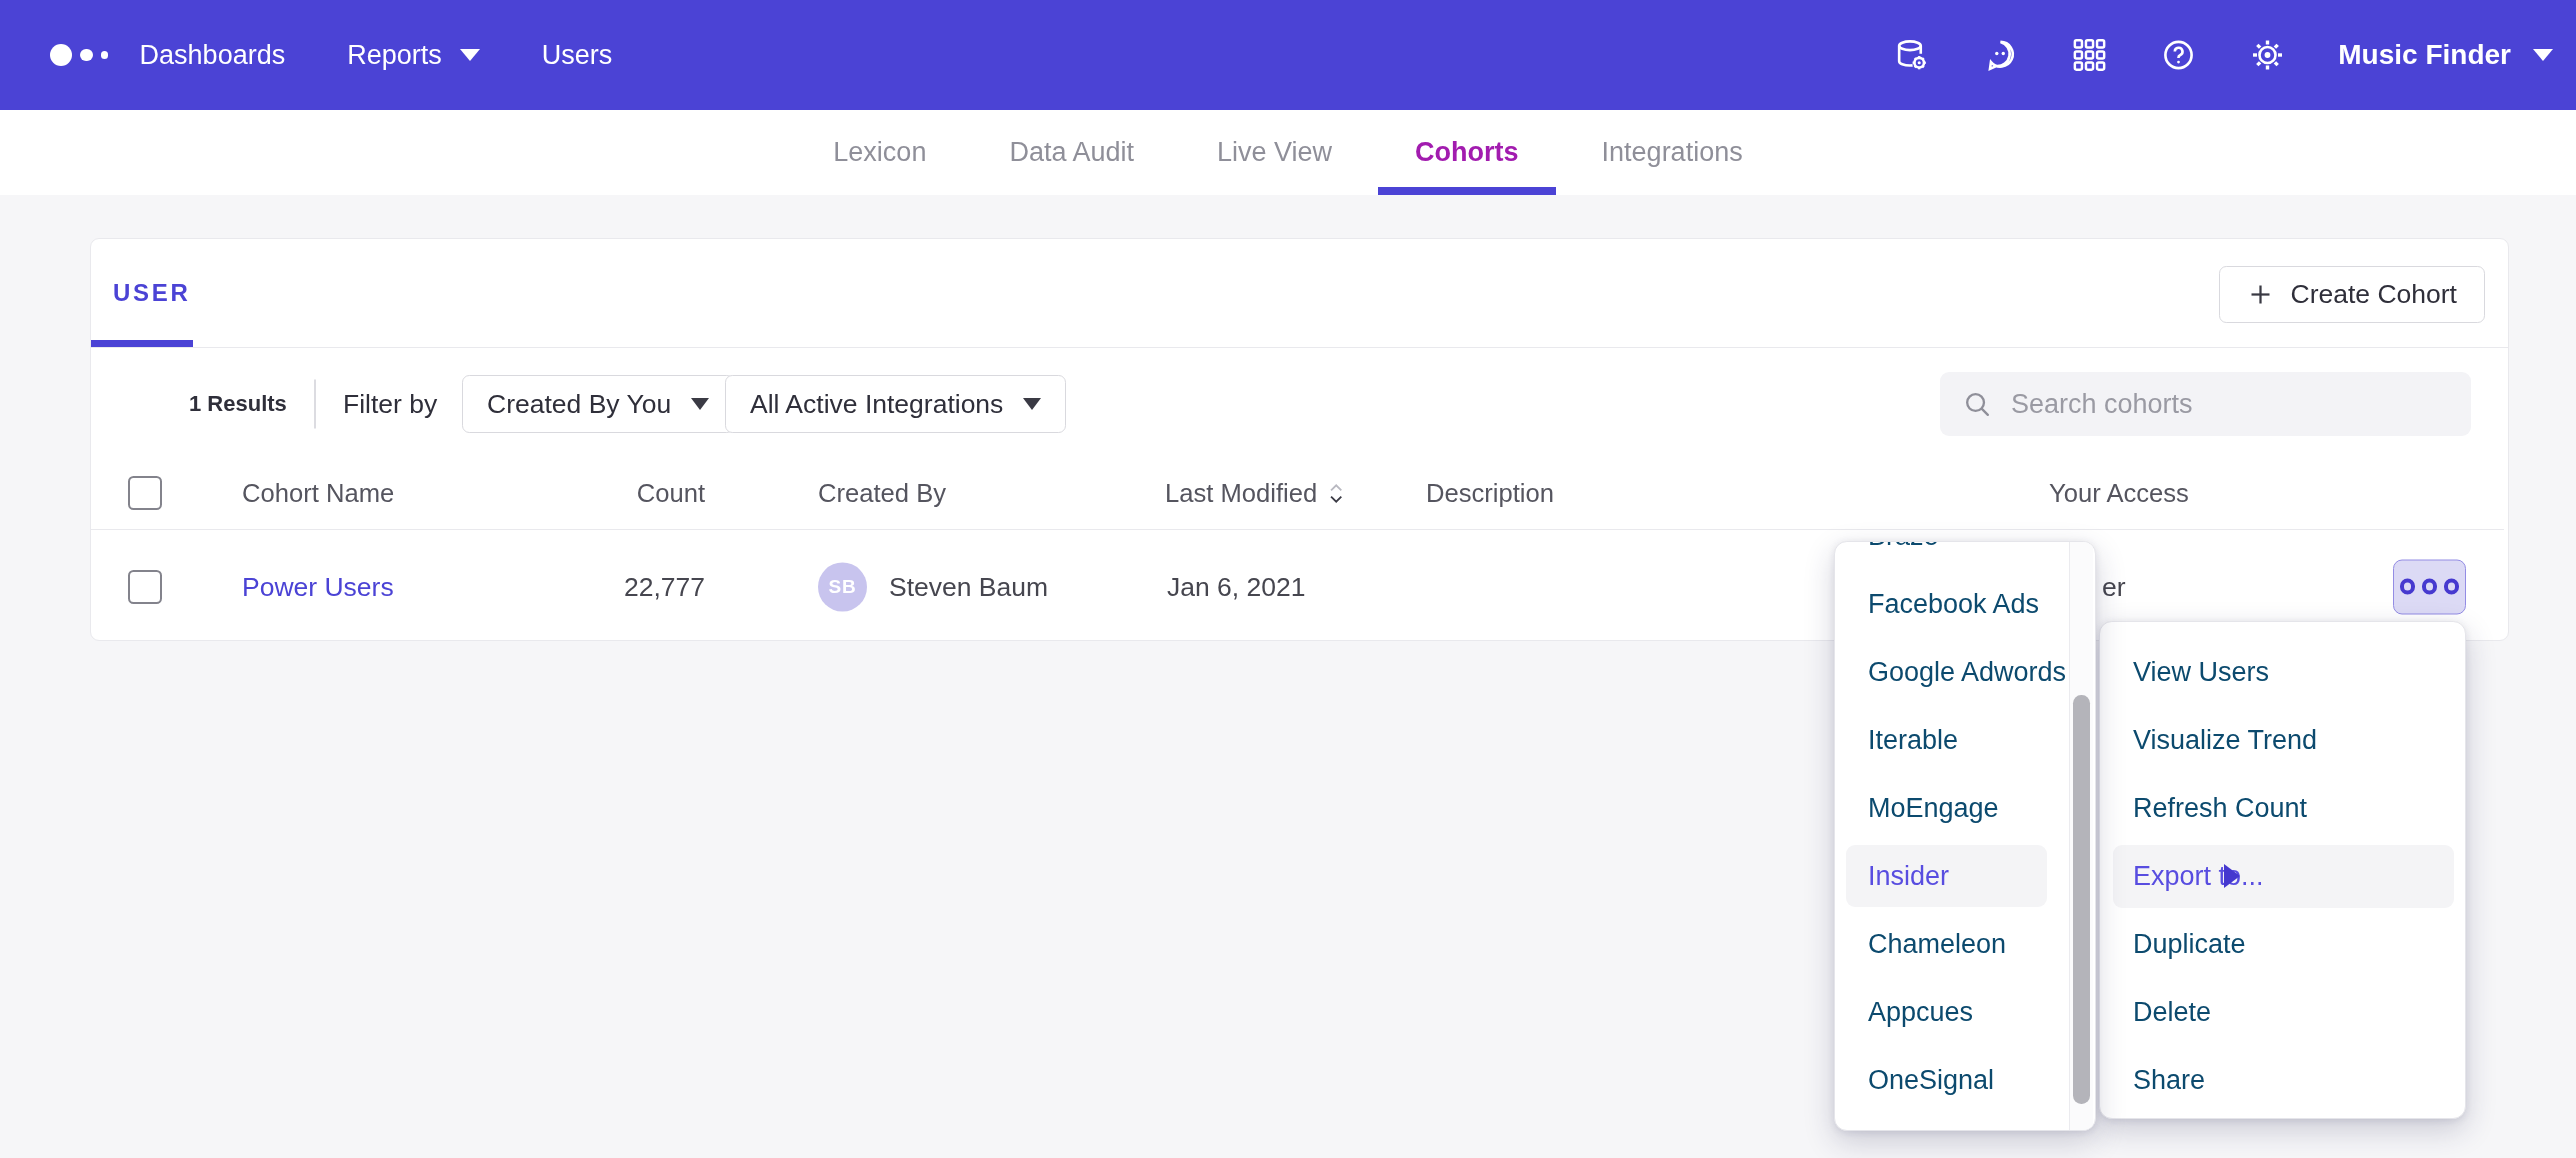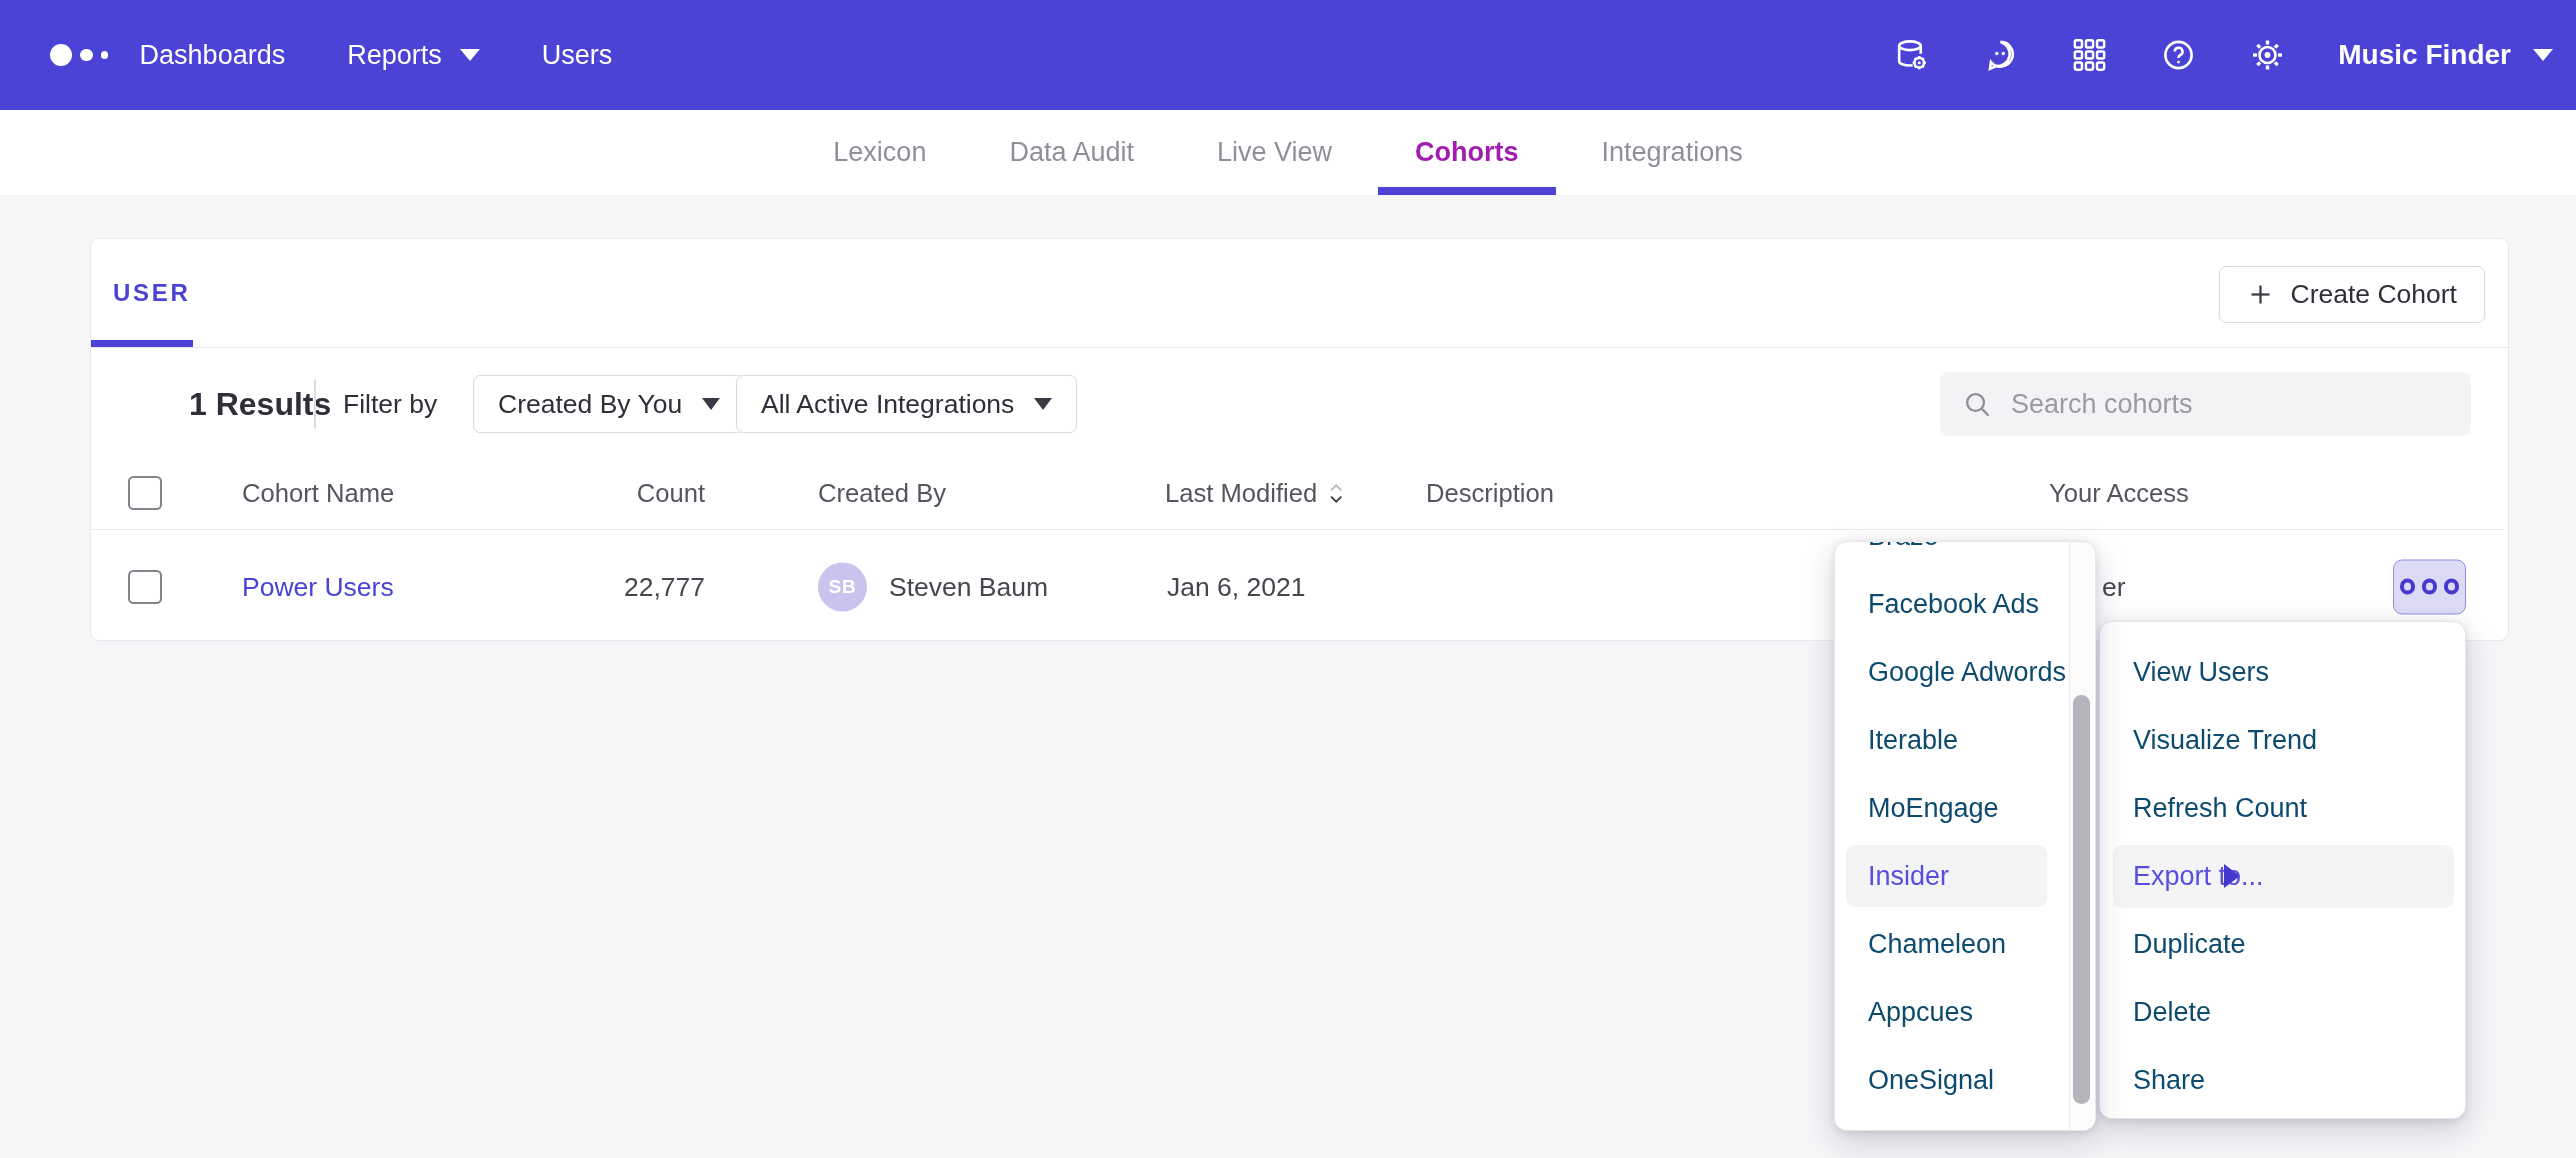--- a/index.html
+++ b/index.html
@@ -48,26 +48,26 @@
   .user-tab-underline { position:absolute; left:0; top:101px; width:102px; height:7.3px; background:#4b43d5; }
   .card-divider { position:absolute; left:0; right:0; top:108px; height:1.4px; background:#e9e9ed; }
   .create-btn {
     position:absolute; right:23px; top:27px; height:57px; padding:0 27px;
     border:1.4px solid #d9d9de; border-radius:7.3px; background:#fff;
     display:flex; align-items:center; gap:16.4px; font-size:26.5px; font-weight:500; color:#2f2f3a; cursor:pointer;
   }
 
   .filter-row { position:absolute; left:0; right:0; top:133px; height:64px; }
   .vcenter { position:absolute; top:50%; transform:translateY(-50%); }
-  .results-label { left:98px; font-size:32px; font-weight:600; color:#2f2f3a; }
+  .results-label { left:98px; font-size:22px; font-weight:600; color:#2f2f3a; }
   .filter-sep { left:223px; width:1.8px; height:49px; background:#dcdce1; }
   .filter-by { left:252px; font-size:26.5px; color:#2f2f3a; }
   .dropdown {
     height:58px; border:1.4px solid #d9d9de; border-radius:7.3px; background:#fff;
-    display:flex; align-items:center; gap:20px; padding:0 24px; font-size:26.5px; font-weight:500; color:#2f2f3a; cursor:pointer;margin-left:11px;
+    display:flex; align-items:center; gap:20px; padding:0 24px; font-size:26.5px; font-weight:500; color:#2f2f3a; cursor:pointer;
   }
   .dd1 { left:371px; } .dd2 { left:634px; }
   .dd-caret { width:0; height:0; border-left:9px solid transparent; border-right:9px solid transparent; border-top:12px solid #3a3a44; }
   .cohort-search {
     right:37px; width:531px; height:64px; background:#f3f3f6; border-radius:9px;
     display:flex; align-items:center; gap:18px; padding:0 22px;
   }
   .cohort-search .ph { color:#9a9aa3; font-size:27px; }
 
   

